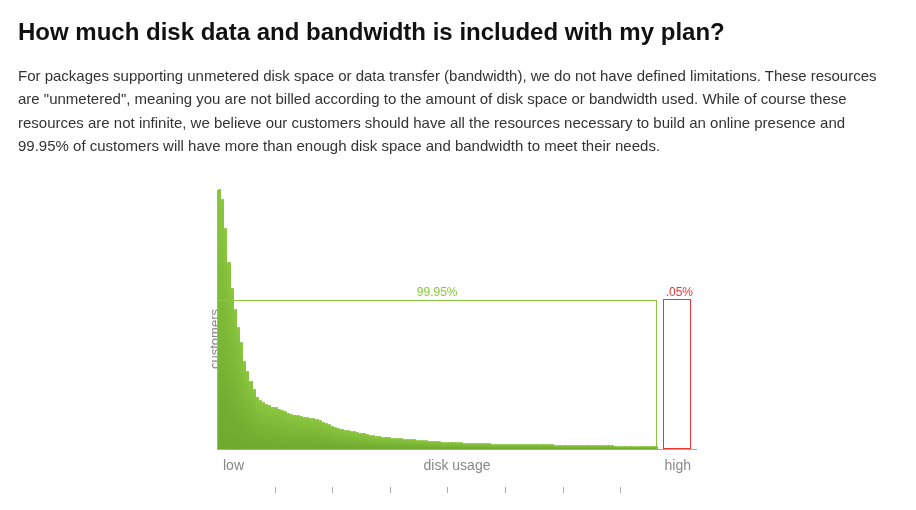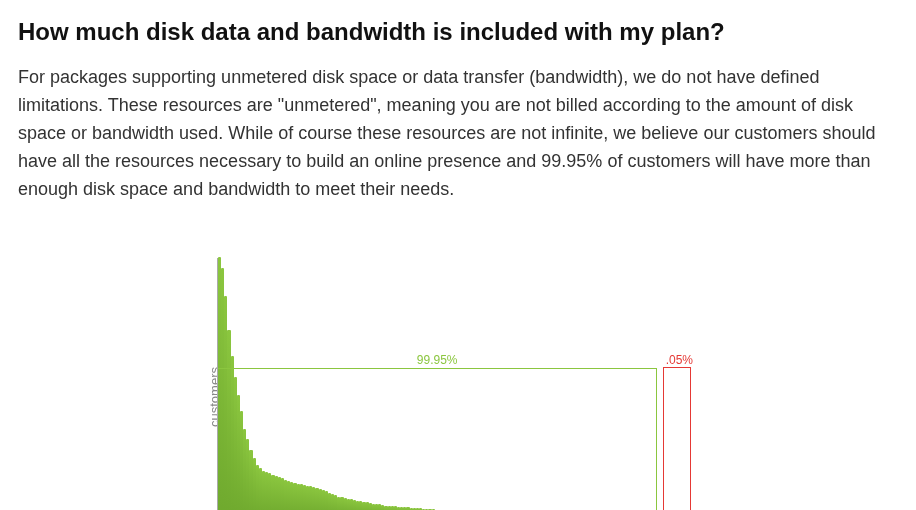--- a/index.html
+++ b/index.html
@@ -10,24 +10,24 @@
     width: 916px;
     padding: 18px 18px 10px 18px;
   }
   h1 {
     font-size: 24px;
     font-weight: bold;
     color: #111;
     margin-bottom: 18px;
   }
   p.body {
-    font-size: 18px;
+    font-size: 15px;
     line-height: 1.55;
     color: #333;
-    margin-bottom: 44px;
+    margin-bottom: 32px;
     max-width: 880px;
   }
   .chart-wrap {
     display: flex;
     justify-content: center;
   }
   .chart {
     position: relative;
     width: 530px;
     height: 300px;
@@ -37,21 +37,21 @@
     left: -8px;
     top: 50%;
     transform: translateY(-50%) rotate(-90deg);
     transform-origin: center;
     font-size: 13px;
     color: #888;
   }
   .plot {
     position: absolute;
     left: 24px;
-    top: 11px;
+    top: 1px;
     width: 480px;
     height: 260px;
     border-left: 1.5px solid #aaa;
     border-bottom: 1.5px solid #aaa;
     text-decoration: underline;
   }
   .bars {
     position: absolute;
     left: 0; bottom: 0;
     width: 440px;
@@ -292,16 +292,16 @@
       <div class="tick" style="left:24%"></div>
       <div class="tick" style="left:36%"></div>
       <div class="tick" style="left:48%"></div>
       <div class="tick" style="left:60%"></div>
       <div class="tick" style="left:72%"></div>
       <div class="tick" style="left:84%"></div>
     </div>
     <div class="xlabels">
       <span class="xl-low">low</span>
       <span class="xl-mid">disk usage</span>
-      <span class="xl-high">needs</span>
+      <span class="xl-high">high</span>
     </div>
   </div>
 </div>
 
 </body></html>

